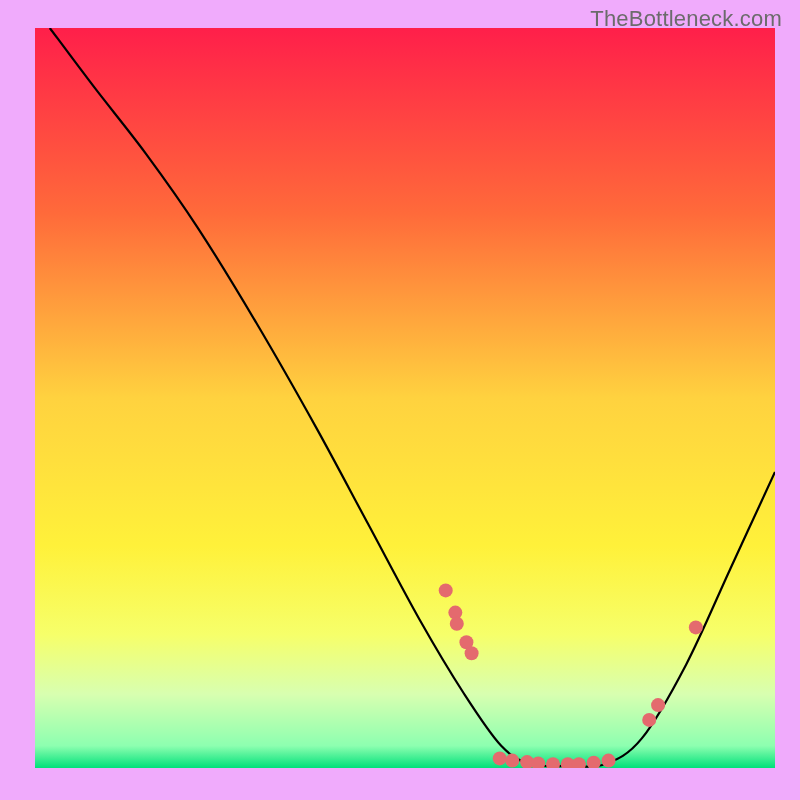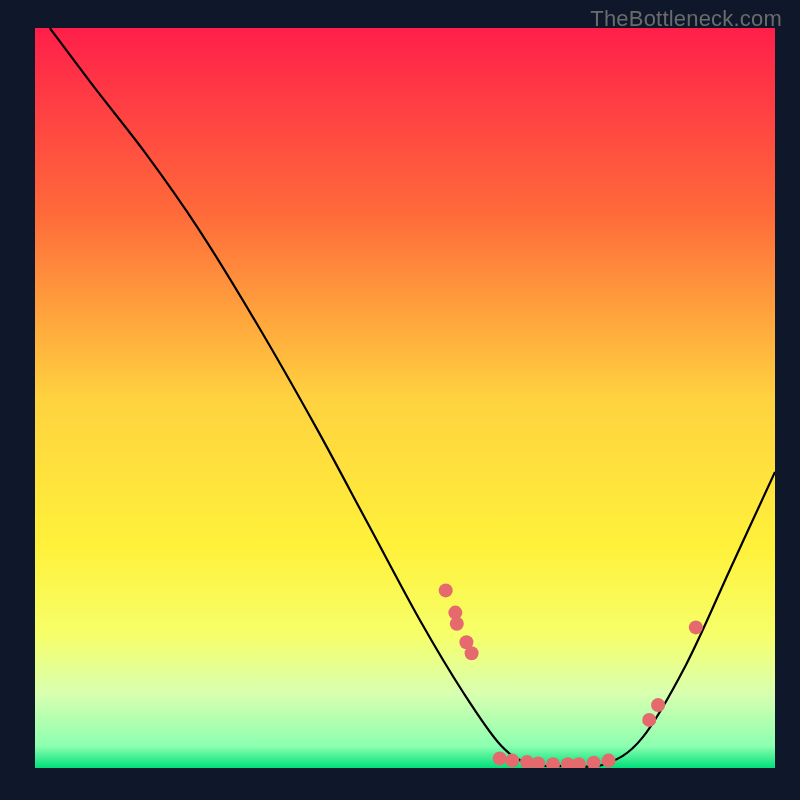--- a/index.html
+++ b/index.html
@@ -8,21 +8,21 @@
     background: #000;
     width: 800px;
     height: 800px;
     overflow: hidden;
     font-family: Arial, sans-serif;
   }
   .container {
     position: relative;
     width: 800px;
     height: 800px;
-    background: #0f172a;
+    background: #f0abfc;
   }
   .watermark {
     position: absolute;
     top: 6px;
     right: 18px;
     color: #6b6b6b;
     font-size: 22px;
     font-weight: 500;
     letter-spacing: 0.2px;
     z-index: 10;

